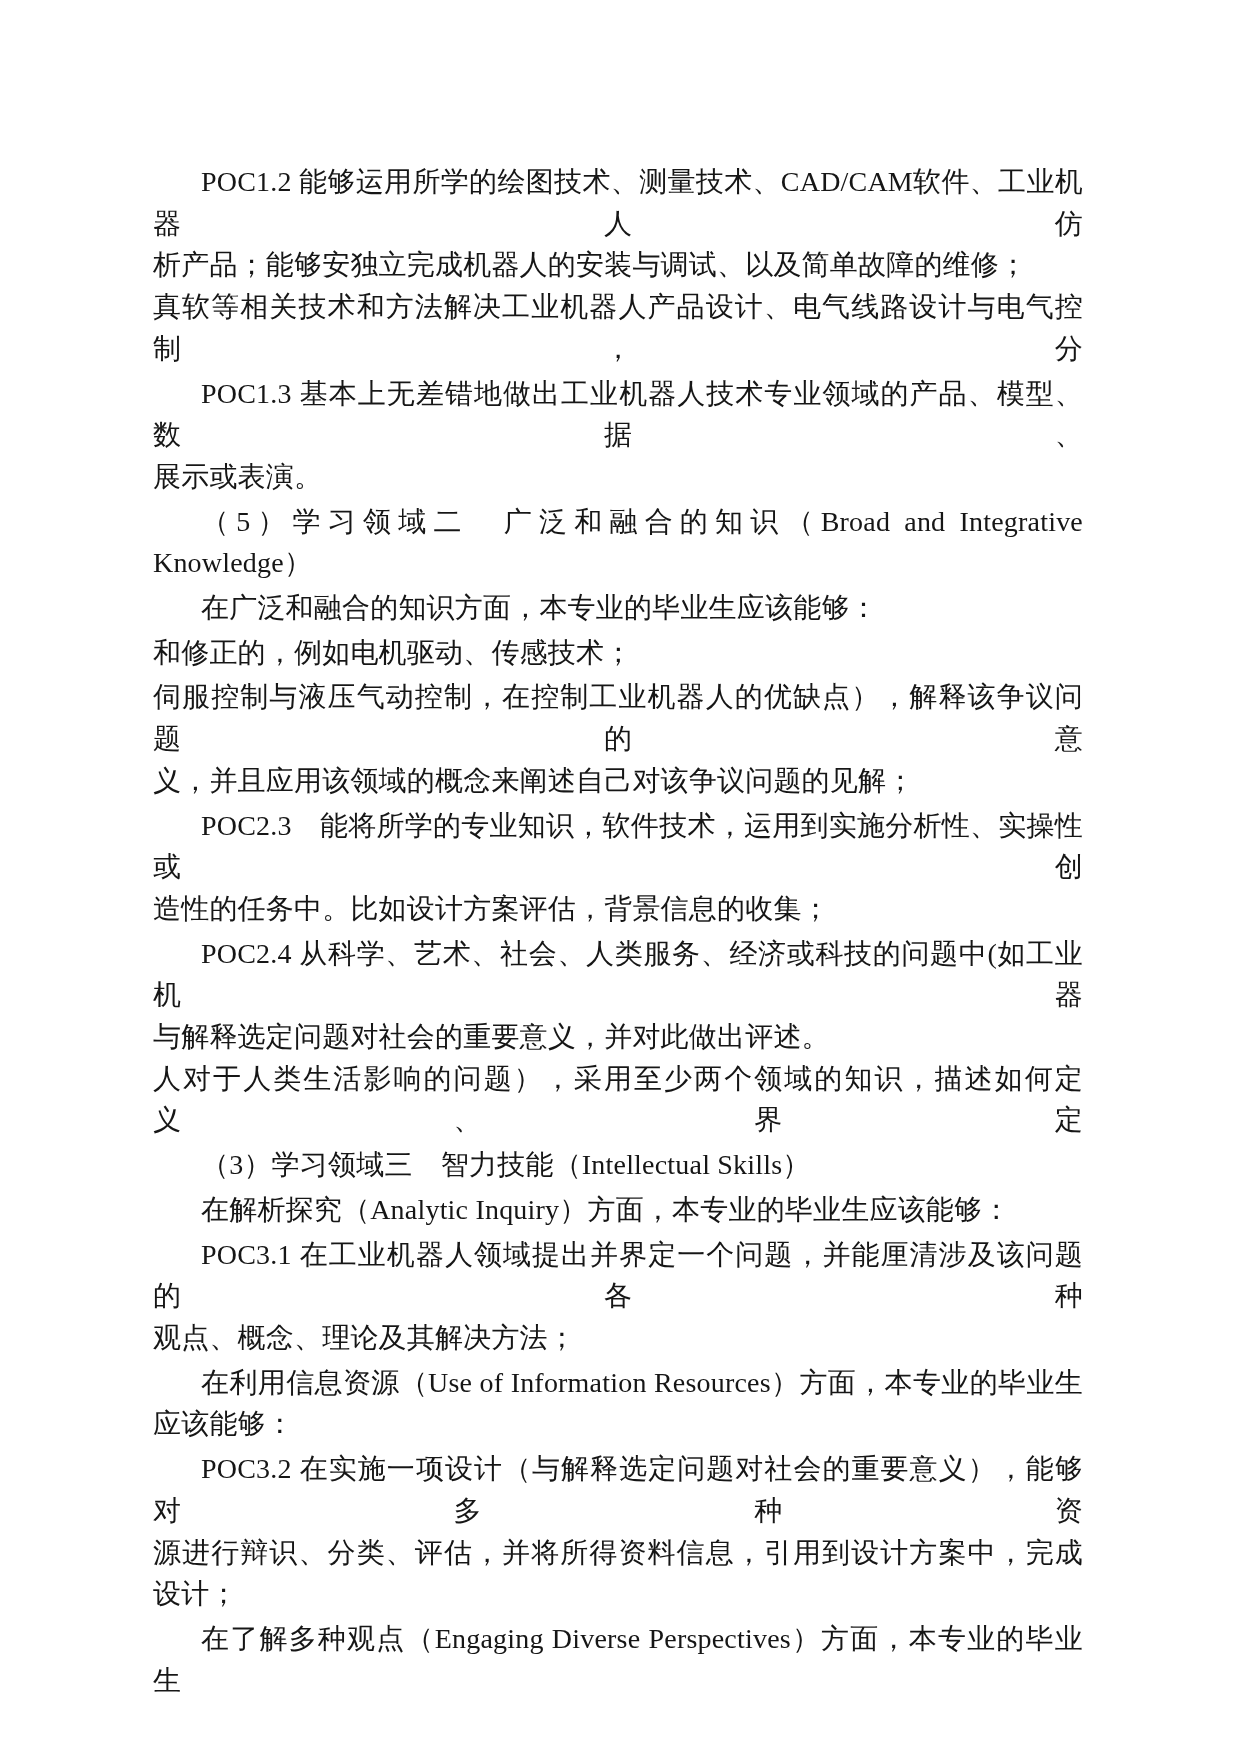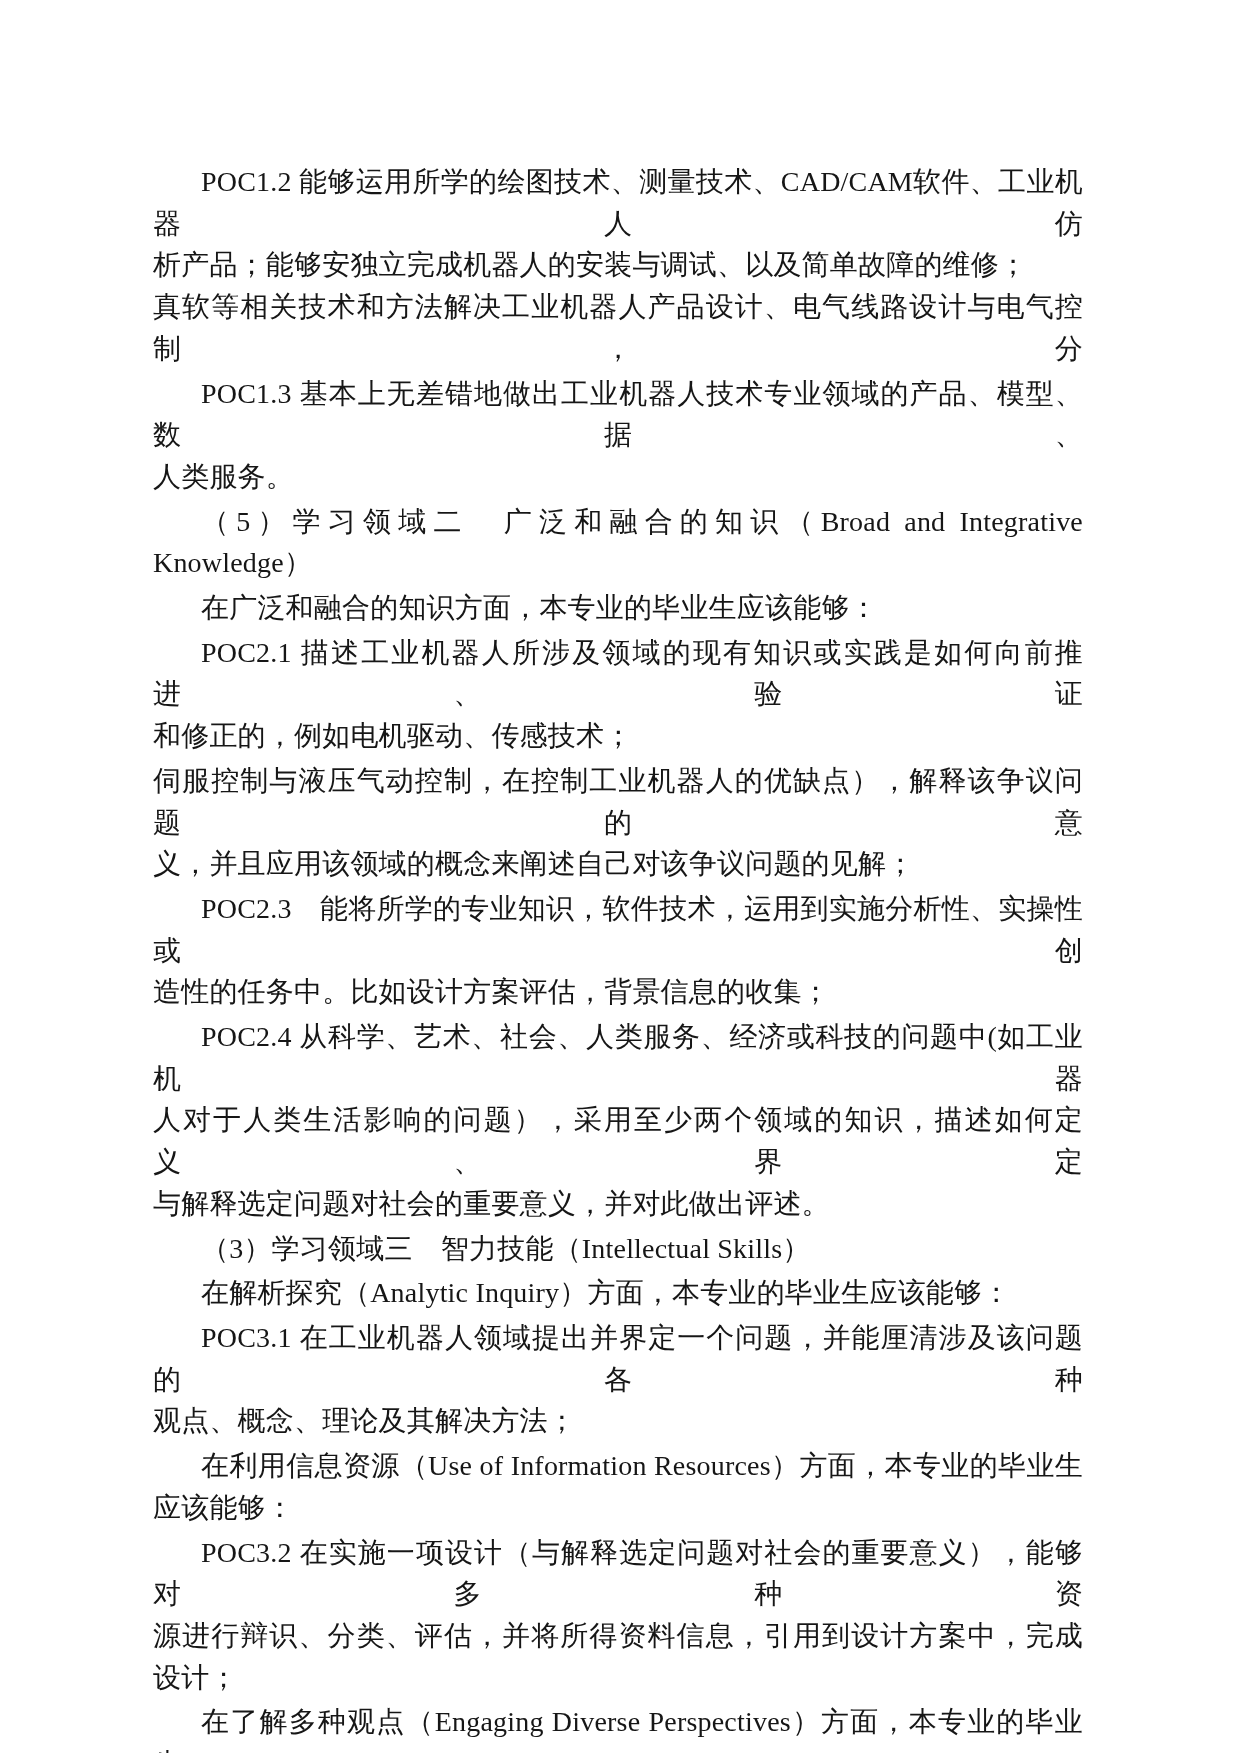--- a/index.html
+++ b/index.html
@@ -45,44 +45,43 @@
 
 <div class="doc-body">
 
   <div class="para">
       <div class="line first">POC1.2 能够运用所学的绘图技术、测量技术、CAD/CAM软件、工业机器人仿</div>
       <div class="line last">析产品；能够安独立完成机器人的安装与调试、以及简单故障的维修；</div>
       <div class="line">真软等相关技术和方法解决工业机器人产品设计、电气线路设计与电气控制，分</div>
     </div>
     <div class="para">
       <div class="line first">POC1.3 基本上无差错地做出工业机器人技术专业领域的产品、模型、数据、</div>
-      <div class="line last">人类服务。</div>
+      <div class="line last">展示或表演。</div>
     </div>
     <div class="para">
       <div class="line first last">（5）学习领域二　广泛和融合的知识（Broad and Integrative Knowledge）</div>
     </div>
     <div class="para">
       <div class="line first last">在广泛和融合的知识方面，本专业的毕业生应该能够：</div>
     </div>
     <div class="para">
-      <div class="line first">POC2.1 描述工业机器人所涉及领域的现有知识或实践是如何向前推进、验证</div>
       <div class="line last">和修正的，例如电机驱动、传感技术；</div>
     </div>
     <div class="para">
       <div class="line">伺服控制与液压气动控制，在控制工业机器人的优缺点），解释该争议问题的意</div>
       <div class="line last">义，并且应用该领域的概念来阐述自己对该争议问题的见解；</div>
     </div>
     <div class="para">
       <div class="line first">POC2.3　能将所学的专业知识，软件技术，运用到实施分析性、实操性或创</div>
       <div class="line last">造性的任务中。比如设计方案评估，背景信息的收集；</div>
     </div>
     <div class="para">
       <div class="line first">POC2.4 从科学、艺术、社会、人类服务、经济或科技的问题中(如工业机器</div>
+      <div class="line last">与解释选定问题对社会的重要意义，并对此做出评述。</div>
       <div class="line">人对于人类生活影响的问题），采用至少两个领域的知识，描述如何定义、界定</div>
-      <div class="line last">与解释选定问题对社会的重要意义，并对此做出评述。</div>
     </div>
     <div class="para">
       <div class="line first last">（3）学习领域三　智力技能（Intellectual Skills）</div>
     </div>
     <div class="para">
       <div class="line first last">在解析探究（Analytic Inquiry）方面，本专业的毕业生应该能够：</div>
     </div>
     <div class="para">
       <div class="line first">POC3.1 在工业机器人领域提出并界定一个问题，并能厘清涉及该问题的各种</div>
       <div class="line last">观点、概念、理论及其解决方法；</div>

